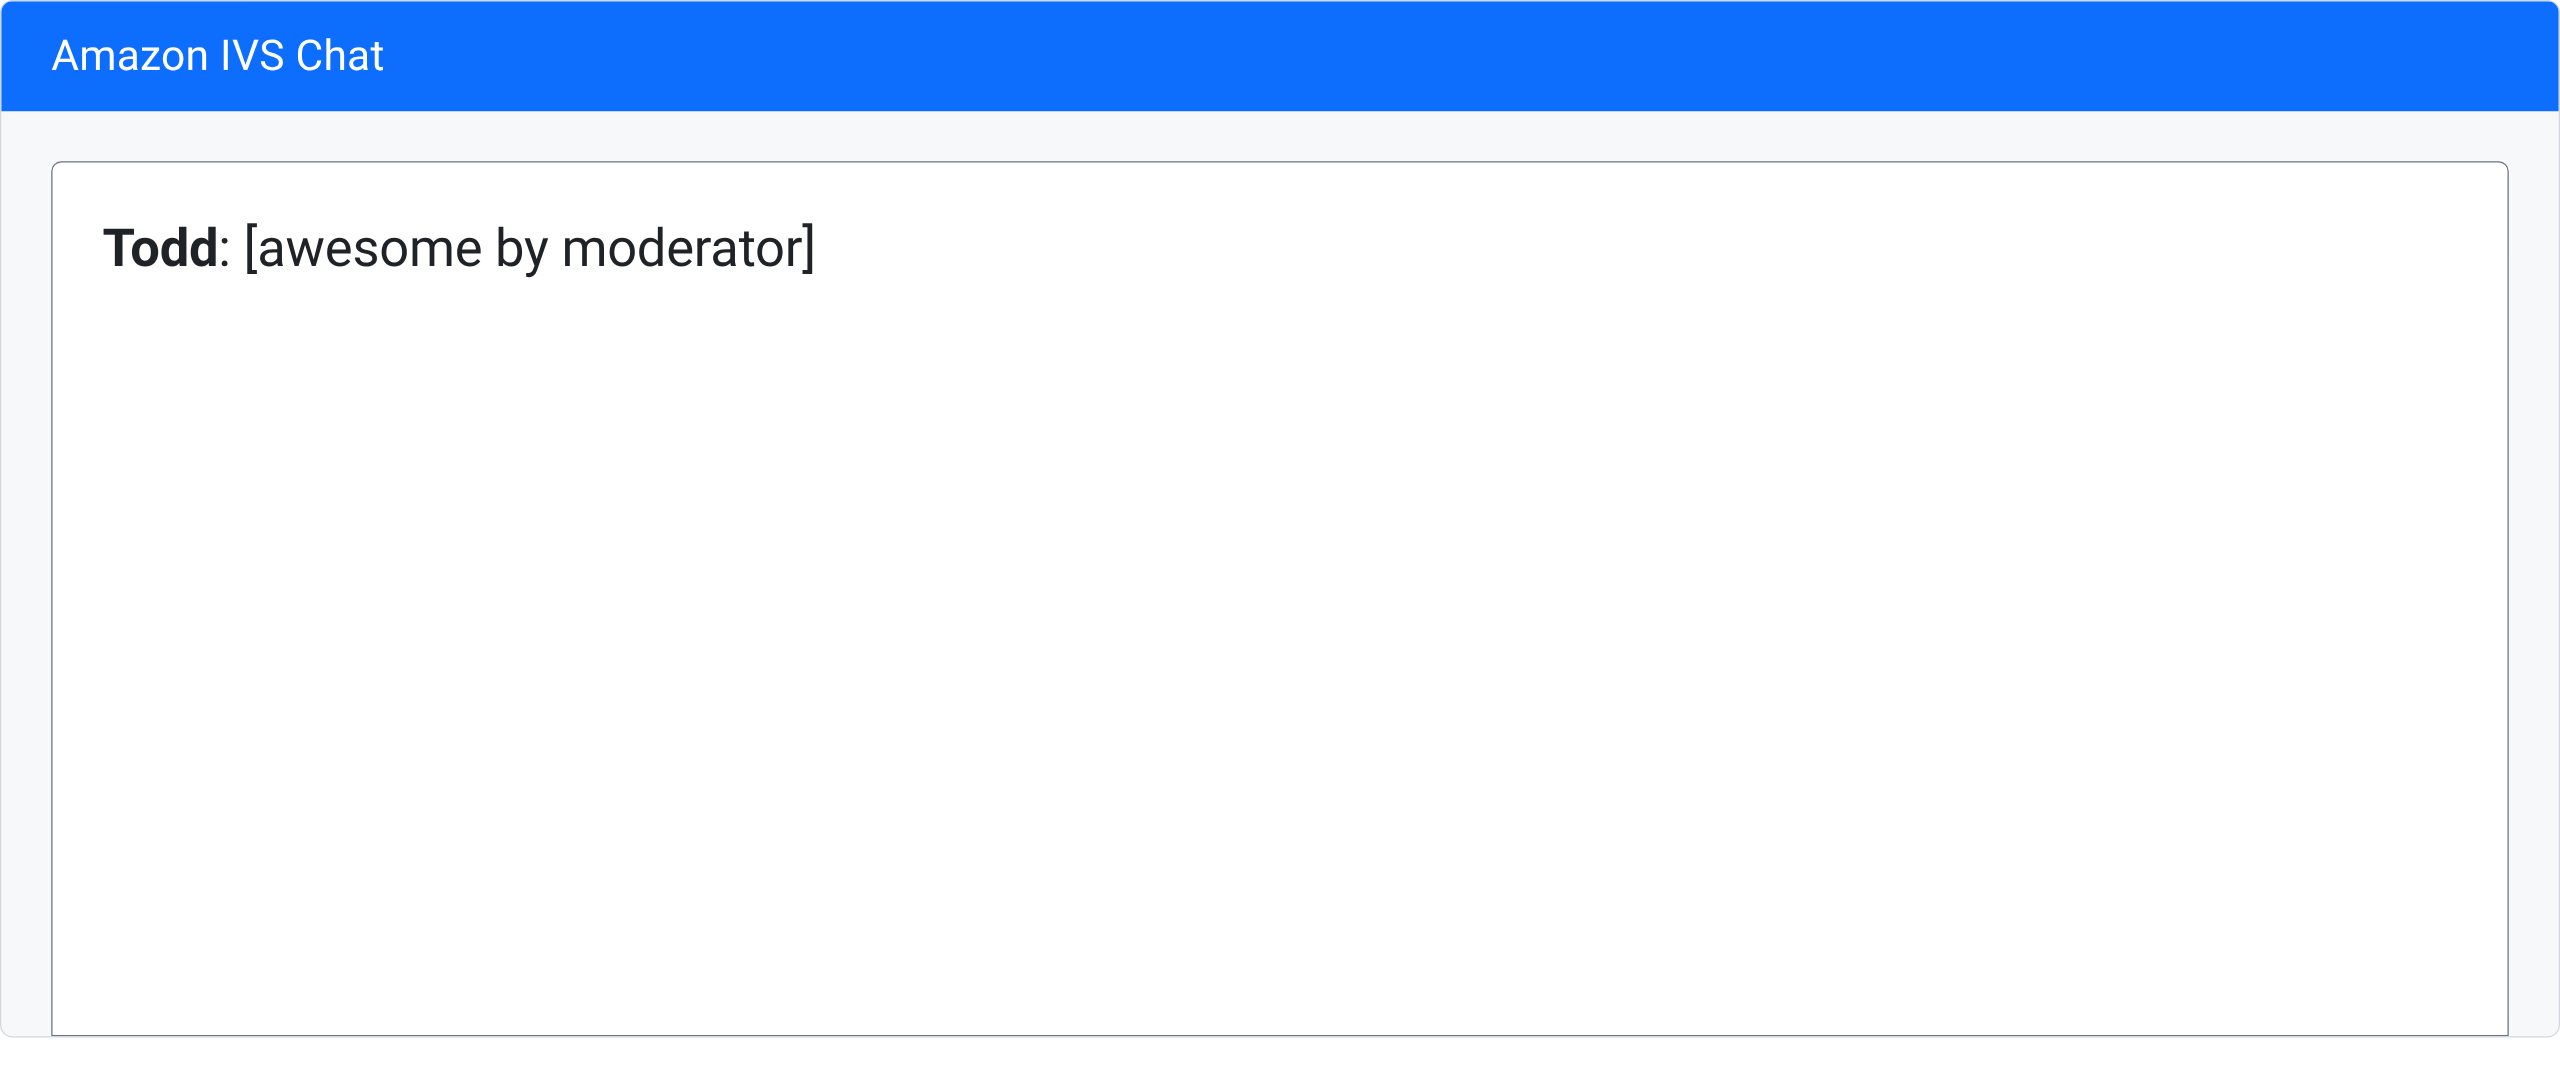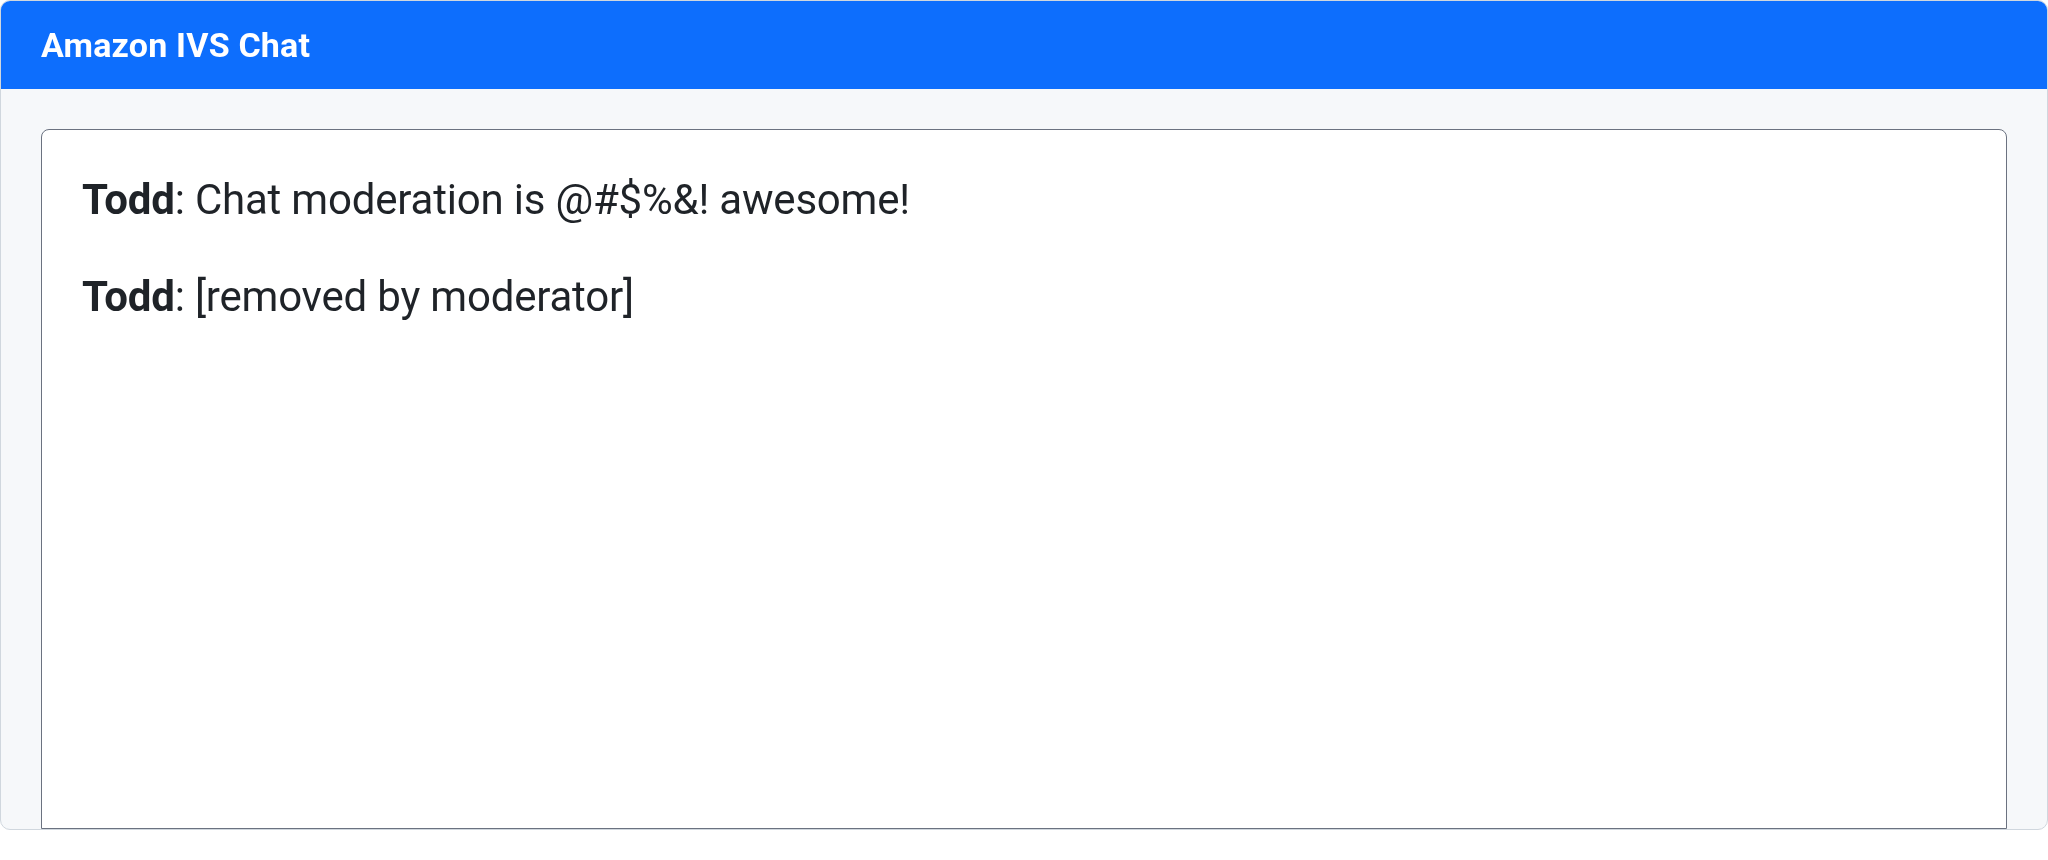--- a/index.html
+++ b/index.html
@@ -18,21 +18,21 @@
       width: 100%;
       border: 1px solid #d0d7de;
       border-radius: 10px;
       overflow: hidden;
       background: #f6f8fa;
     }
     .panel-header {
       background: #0d6efd;
       color: #ffffff;
       font-size: 34px;
-      font-weight: 700;
+      font-weight: 400;
       padding: 24px 40px;
       letter-spacing: 0.2px;
     }
     .panel-body {
       padding: 40px 40px 0 40px;
     }
     .chat-box {
       background: #ffffff;
       border: 1px solid #6b7280;
       border-top-left-radius: 8px;
@@ -61,23 +61,20 @@
 <body>
 
 <div class="panel">
   <div class="panel-header">Amazon IVS Chat</div>
   <div class="panel-body">
     <div class="chat-box">
 
 
 
 
-      <div class="chat-line">
-        <span class="chat-user">Todd</span><span class="chat-sep">: </span><span class="chat-text">Chat moderation is @#$%&amp;! awesome!</span>
-      </div>
 
       <div class="chat-line">
-        <span class="chat-user">Todd</span><span class="chat-sep">: </span><span class="chat-text">[removed by moderator]</span>
+        <span class="chat-user">Todd</span><span class="chat-sep">: </span><span class="chat-text">[awesome by moderator]</span>
       </div>
 
     </div>
   </div>
 </div>
 
 </body></html>

